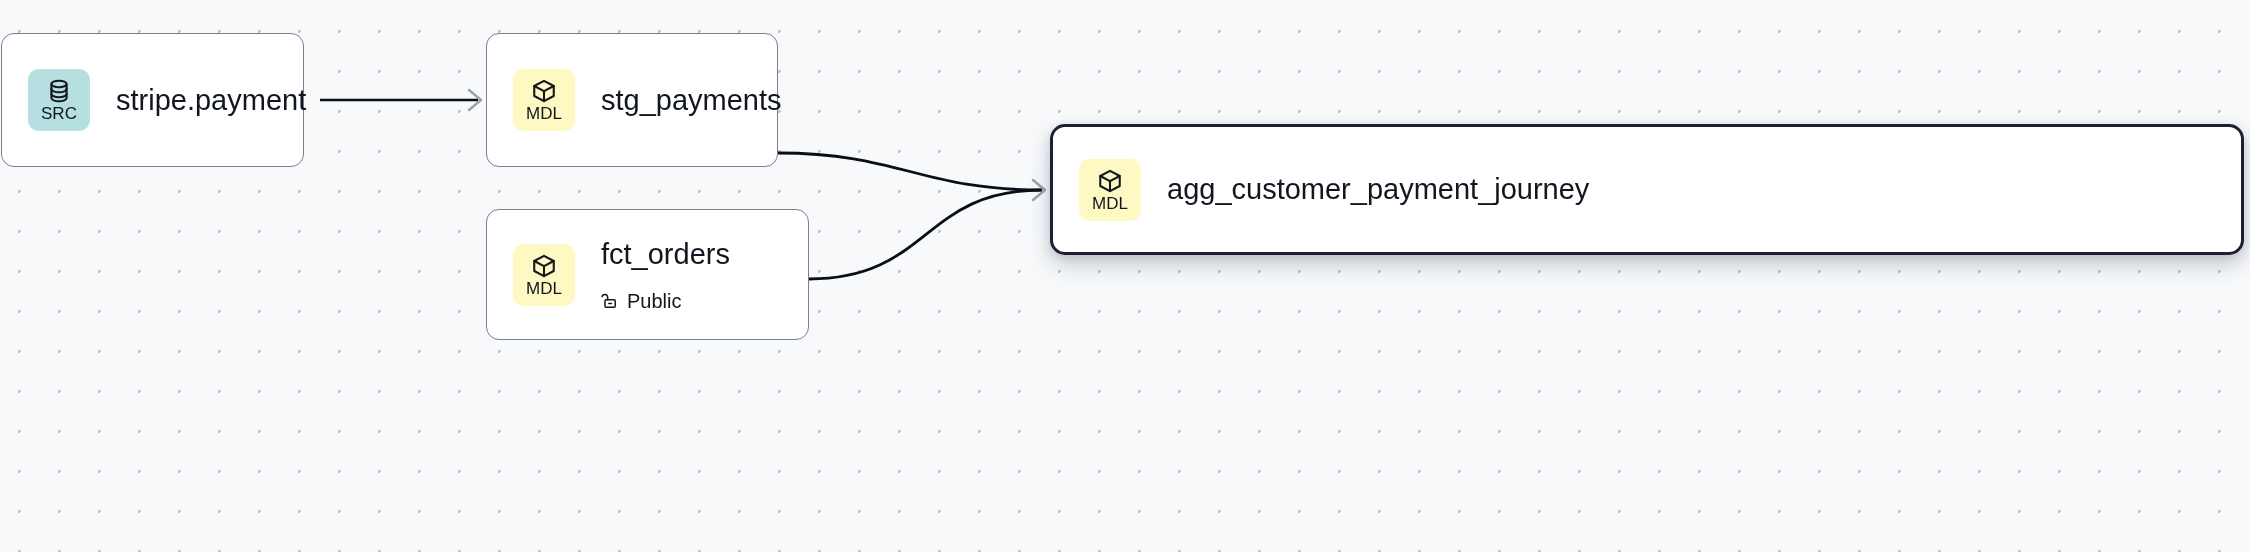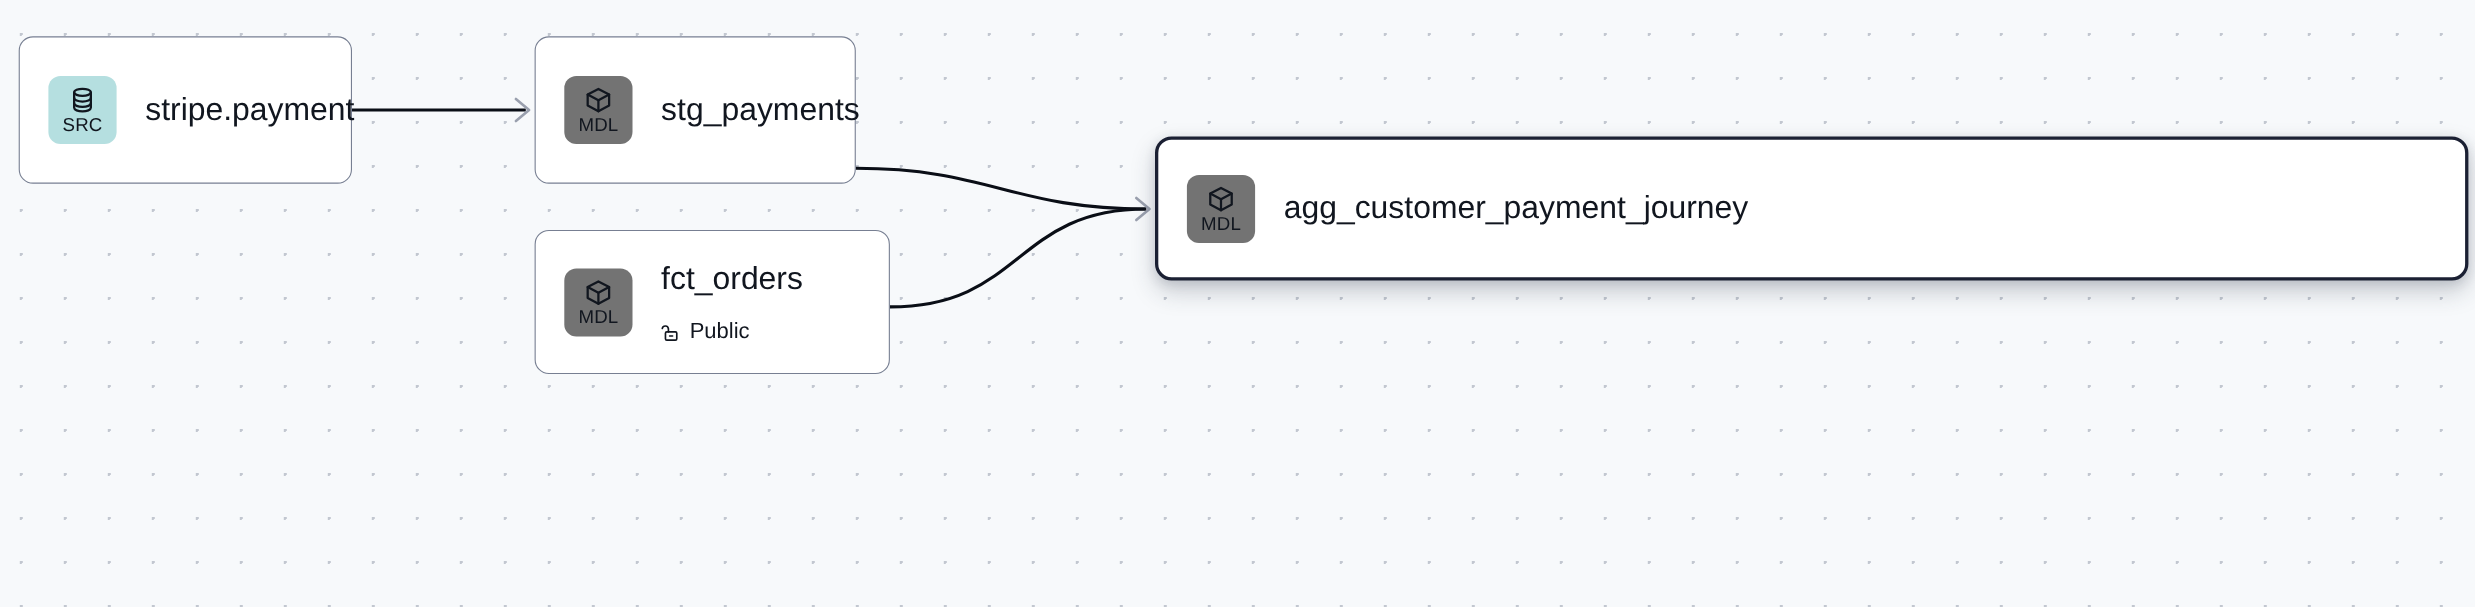--- a/index.html
+++ b/index.html
@@ -54,21 +54,21 @@
     width: 62px;
     height: 62px;
     border-radius: 11px;
     display: flex;
     flex-direction: column;
     align-items: center;
     justify-content: center;
     gap: 1px;
   }
   .badge.src { background: #b5dfe0; }
-  .badge.mdl { background: #737373; }
+  .badge.mdl { background: #fef9c3; }
   .badge svg { display: block; }
   .badge-text {
     font-size: 17px;
     line-height: 1;
     letter-spacing: 0.1px;
     color: #11161f;
     font-family: "Liberation Sans", "DejaVu Sans", sans-serif;
   }
 
   
@@ -82,31 +82,31 @@
   .node-title {
     font-size: 29px;
     line-height: 1.18;
     color: #11161f;
     white-space: nowrap;
     font-family: "Liberation Sans", "DejaVu Sans", sans-serif;
   }
   .node-meta {
     margin-top: 18px;
     display: flex;
-    align-items: flex-end;
+    align-items: center;
     gap: 7px;
     font-size: 20px;
     line-height: 1.1;
     color: #11161f;
     white-space: nowrap;
   }
   .node-meta svg { display: block; flex: 0 0 auto; }
 
   
-  #node-stripe-payment      { left: 17px;   top: 33px;  width: 303px; height: 134px; }
+  #node-stripe-payment      { left: 1px;   top: 33px;  width: 303px; height: 134px; }
   #node-stg-payments        { left: 486px;  top: 33px;  width: 292px; height: 134px; }
   #node-fct-orders          { left: 486px;  top: 209px; width: 323px; height: 131px; }
   #node-agg-customer-journey{ left: 1050px; top: 124px; width: 1194px; height: 131px; }
 </style>
 </head>
 <body>
 
 <div id="canvas">
 
   <svg id="edge-layer" viewBox="0 0 2250 552" width="2250" height="552">

